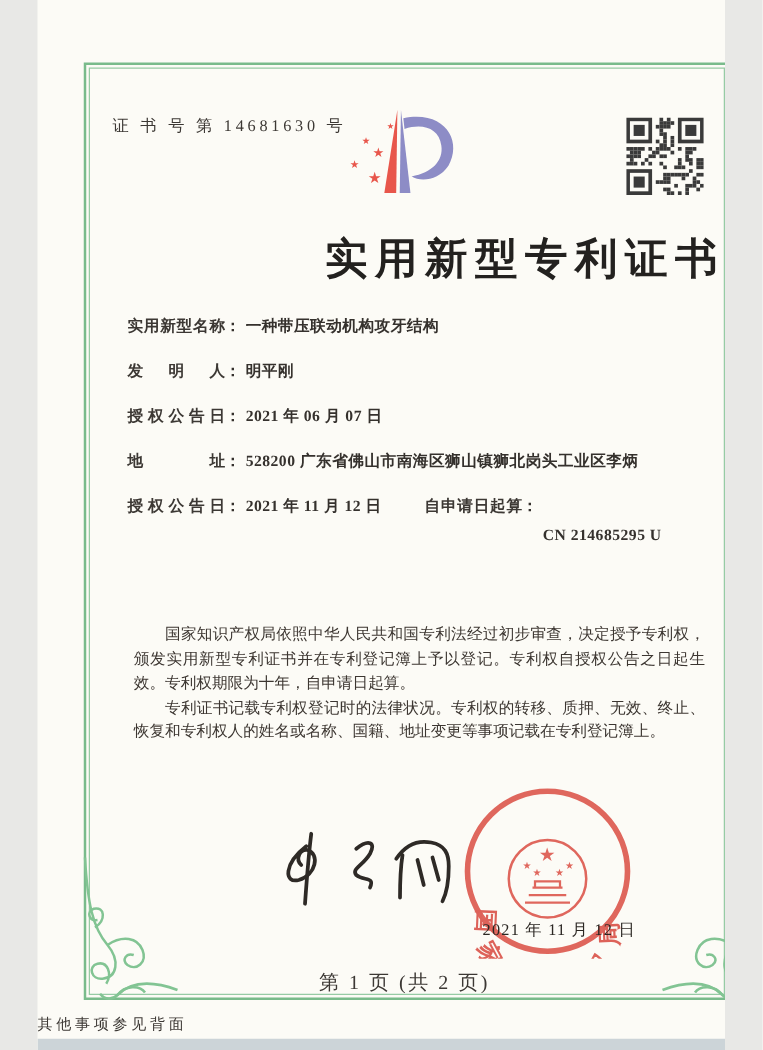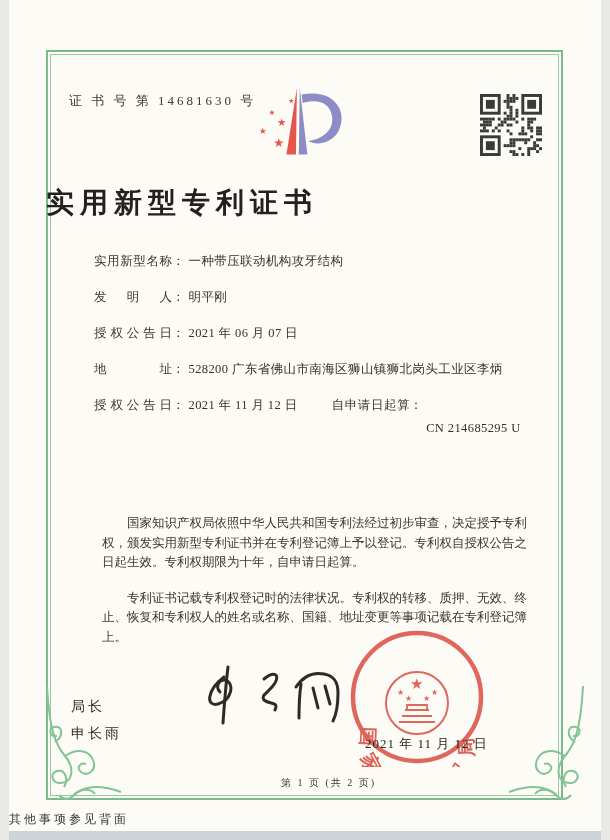--- a/index.html
+++ b/index.html
@@ -1,44 +1,44 @@
 <!DOCTYPE html>
 <html><head>
 <meta charset="utf-8">
 <style>
   html,body{margin:0;padding:0;}
   body{background:#e8e8e6;font-family:"Liberation Serif","DejaVu Serif",serif;}
-  .page{position:relative;width:592px;height:840px;background:#fcfbf6;overflow:hidden;
+  .page{position:relative;width:550px;height:840px;background:#fcfbf6;overflow:hidden;
         color:#35312d;margin:0 auto;}
   .frame{position:absolute;left:37px;top:50px;width:513px;height:746px;
          border:2px solid #79bb8b;}
   .frame-inner{position:absolute;inset:2px;border:1px solid #96cba4;}
   .cert-no{position:absolute;left:60px;top:92px;font-size:13px;letter-spacing:3px;color:#3c3834;}
   .logo{position:absolute;left:248px;top:86px;}
   .qr{position:absolute;left:471px;top:94px;width:62px;height:62px;}
-  .title{position:absolute;left:37px;top:184px;width:513px;text-align:left;
-         font-size:28px;font-weight:700;letter-spacing:6px;color:#23211f;}
-  .fields{position:absolute;left:85px;top:252px;width:465px;font-size:12.5px;line-height:19px;}
+  .title{position:absolute;left:37px;top:184px;width:513px;text-align:right;
+         font-size:34px;font-weight:700;letter-spacing:6px;color:#23211f;}
+  .fields{position:absolute;left:72px;top:252px;width:465px;font-size:12.5px;line-height:19px;font-weight:bold;}
   .f-row{margin-bottom:17px;white-space:nowrap;}
   .f-label{display:inline-block;width:78px;text-align:justify;text-align-last:justify;
            vertical-align:top;color:#3c3834;}
   .f-colon{display:inline-block;vertical-align:top;margin-right:4px;}
   .f-value{display:inline-block;vertical-align:top;letter-spacing:0.4px;white-space:normal;width:360px;}
   .grant-row{white-space:nowrap;}
   .grant-row .f-value{width:140px;}
   .grant-row .f-value2{display:inline-block;vertical-align:top;letter-spacing:0.4px;margin-top:23px;}
   .paras{position:absolute;left:77px;top:498px;width:457px;font-size:12.5px;line-height:19.5px;
          text-align:justify;color:#3c3631;}
-  .paras p{margin:16px;text-indent:2em;}
+  .paras p{margin:0;text-indent:2em;}
   .signer{position:absolute;left:62px;top:693px;font-size:14px;letter-spacing:3px;line-height:27px;color:#2f2b27;}
   .signature{position:absolute;left:185px;top:663px;}
   .seal{position:absolute;left:338px;top:627px;opacity:.88;}
   .seal-date{position:absolute;left:356px;top:735px;font-size:13px;letter-spacing:1px;color:#2b2723;z-index:3;}
   .page-no{position:absolute;left:37px;top:776px;width:513px;text-align:center;
-           font-size:10px;letter-spacing:2px;color:#3c3834;padding-left:26px;}
+           font-size:16px;letter-spacing:2px;color:#3c3834;}
   .flourish{position:absolute;z-index:2;}
   .flourish.left{left:22px;top:684px;}
   .flourish.right{left:498px;top:684px;transform:scaleX(-1);}
   .back-note{position:absolute;left:0;top:811px;width:610px;text-align:left;
              font-size:12px;letter-spacing:3px;color:#3c3834;}
   .bottom-strip{position:absolute;left:0;top:831px;width:610px;height:9px;background:#ccd4d8;}
 </style>
 </head>
 <body>
 
@@ -211,24 +211,20 @@
       <span class="f-label">授权公告日</span><span class="f-colon">：</span><span class="f-value">2021 年 11 月 12 日</span>
       <span class="f-label">自申请日起算</span><span class="f-colon">：</span><span class="f-value2">CN 214685295 U</span>
     </div>
   </div>
 
   <div class="paras">
     <p>国家知识产权局依照中华人民共和国专利法经过初步审查，决定授予专利权，颁发实用新型专利证书并在专利登记簿上予以登记。专利权自授权公告之日起生效。专利权期限为十年，自申请日起算。</p>
     <p>专利证书记载专利权登记时的法律状况。专利权的转移、质押、无效、终止、恢复和专利权人的姓名或名称、国籍、地址变更等事项记载在专利登记簿上。</p>
   </div>
 
-  <div class="signer">
-    <div>局长</div>
-    <div>申长雨</div>
-  </div>
 
   <div class="signature">
     <svg width="150" height="62" viewBox="0 0 150 62" fill="none" stroke="#2e2a26" stroke-width="3" stroke-linecap="round" stroke-linejoin="round">
       <path d="M 30,14 C 12,28 12,44 24,41 C 38,37 41,20 31,17 C 25,16 21,24 26,29"></path>
       <path d="M 34,4 C 32,20 30,46 29,60"></path>
       <path d="M 70,16 C 80,8 86,11 81,20 C 75,30 66,32 70,37 C 76,42 85,38 81,47"></path>
       <path d="M 102,24 C 110,12 120,9 130,11 C 141,13 144,20 144,30 C 144,44 142,52 139,58"></path>
       <path d="M 107,21 C 105,34 105,45 105,55"></path>
       <path d="M 119,25 L 124,45"></path>
       <path d="M 131,23 L 136,41"></path>

